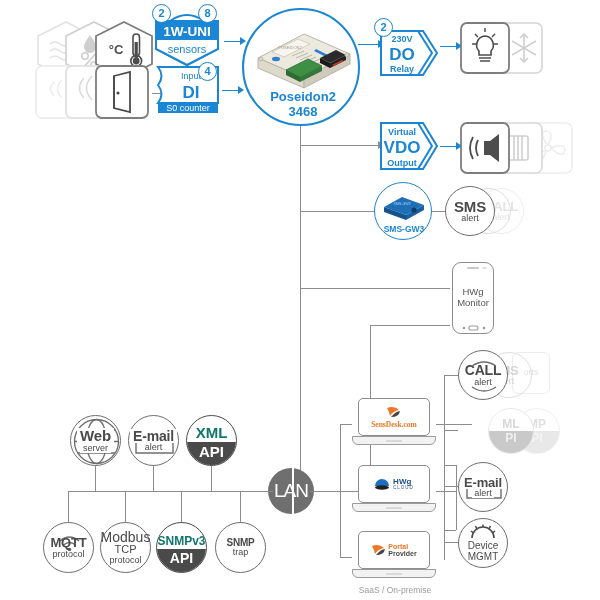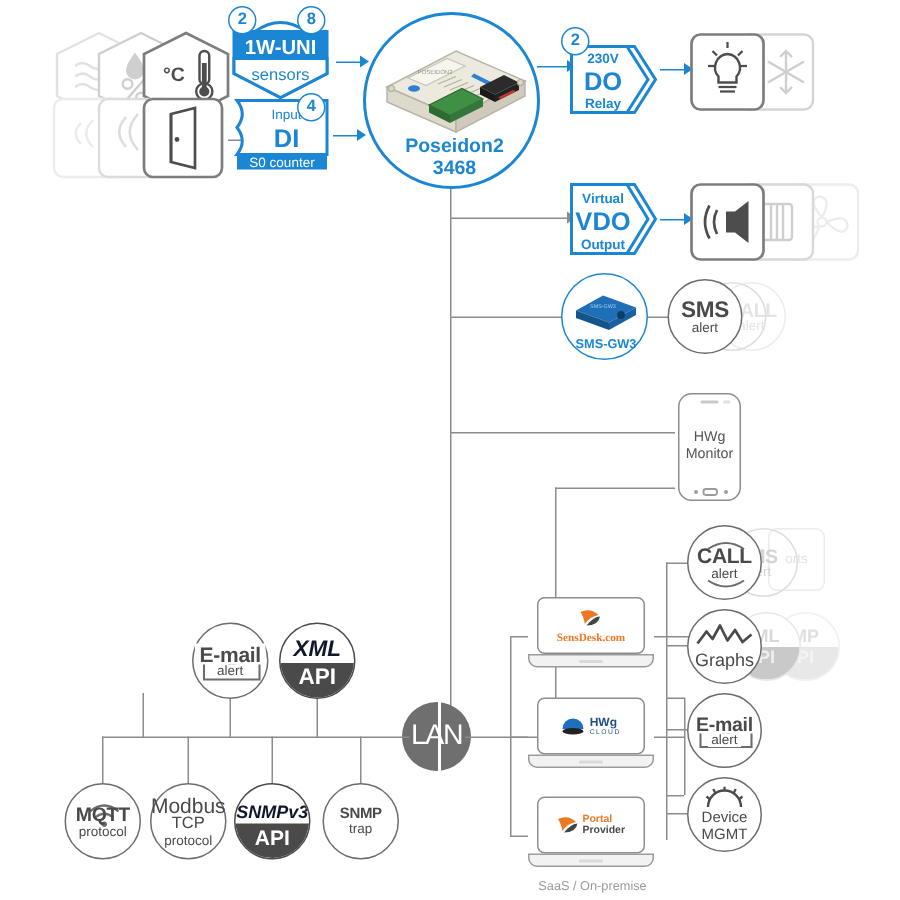--- a/index.html
+++ b/index.html
@@ -31,21 +31,21 @@
          display:flex;flex-direction:column;align-items:center;justify-content:center;
          text-align:right;line-height:1.02;color:#4a4a4a;}
   .gcirc .t1{font-size:15px;font-weight:bold;letter-spacing:-.2px;}
   .gcirc .t2{font-size:9px;}
   .gcirc.ghost{border-color:#dedede;color:#d4d4d4;background:transparent;}
   .gcirc.ghost2{border-color:#ededed;color:#e4e4e4;background:transparent;}
 
   
   .apicirc{border-radius:50%;border:1.6px solid #4a4a4a;overflow:hidden;background:#fff;}
   .apicirc .top{height:50%;display:flex;align-items:flex-end;justify-content:center;
-                font-size:15px;font-weight:bold;color:#0f172a;padding-bottom:1px;font-style:italic;}
+                font-size:15px;font-weight:bold;color:#0f766e;padding-bottom:1px;}
   .apicirc .bot{height:50%;background:#4a4a4a;color:#fff;display:flex;
                 align-items:flex-start;justify-content:center;font-size:15px;
                 font-weight:bold;padding-top:1px;}
   .apicirc.small .top,.apicirc.small .bot{font-size:12px;}
 
   .lan{border-radius:50%;background:#6f6f6f;color:#fff;display:flex;
        align-items:center;justify-content:center;font-size:19px;letter-spacing:-1px;}
 
   
   .ring{border-radius:50%;border:2px solid #1b86d4;background:#fff;}
@@ -324,20 +324,31 @@
 
   <div class="abs vline" style="left:95px;top:462px;height:30px;"></div>
   <div class="abs vline" style="left:153px;top:462px;height:30px;"></div>
   <div class="abs vline" style="left:211px;top:462px;height:30px;"></div>
 
   <div class="abs vline" style="left:68px;top:491px;height:32px;"></div>
   <div class="abs vline" style="left:125px;top:491px;height:32px;"></div>
   <div class="abs vline" style="left:181px;top:491px;height:32px;"></div>
   <div class="abs vline" style="left:240px;top:491px;height:32px;"></div>
 
+  <div class="abs gcirc" style="left:70px;top:415px;width:51px;height:51px;">
+    <svg width="51" height="51" viewBox="0 0 51 51" style="position:absolute;left:0;top:0;">
+      <circle cx="25.5" cy="25.5" r="22" fill="none" stroke="#6d6d6d" stroke-width="1.3"></circle>
+      <ellipse cx="25.5" cy="25.5" rx="10" ry="22" fill="none" stroke="#6d6d6d" stroke-width="1.3"></ellipse>
+      <line x1="3.5" y1="25.5" x2="47.5" y2="25.5" stroke="#6d6d6d" stroke-width="1.3"></line>
+      <line x1="7" y1="14" x2="44" y2="14" stroke="#6d6d6d" stroke-width="1.3"></line>
+      <line x1="7" y1="37" x2="44" y2="37" stroke="#6d6d6d" stroke-width="1.3"></line>
+    </svg>
+    <div class="t1" style="position:relative;background:#fff;padding:0 3px;">Web</div>
+    <div class="t2" style="position:relative;background:#fff;padding:0 3px;">server</div>
+  </div>
 
   <div class="abs gcirc" style="left:128px;top:415px;width:51px;height:51px;">
     <svg width="51" height="51" viewBox="0 0 51 51" style="position:absolute;left:0;top:0;">
       <path d="M7 15 L25.5 28 L44 15" fill="none" stroke="#6d6d6d" stroke-width="1.4"></path>
       <path d="M7 15 L7 37 L44 37 L44 15" fill="none" stroke="#6d6d6d" stroke-width="1.4"></path>
     </svg>
     <div class="t1" style="position:relative;background:#fff;padding:0 3px;font-size:14px;">E-mail</div>
     <div class="t2" style="position:relative;background:#fff;padding:0 3px;">alert</div>
   </div>
 
@@ -463,26 +474,20 @@
        display:flex;flex-direction:column;align-items:center;justify-content:center;color:#e0e0e0;">
     <div style="font-size:12px;font-weight:bold;">MP</div>
     <div style="font-size:12px;font-weight:bold;color:#f4f4f4;">PI</div>
   </div>
   <div class="abs" style="left:488px;top:408px;width:46px;height:46px;border-radius:50%;
        background:linear-gradient(#fff 50%,#c9c9c9 50%);border:1.4px solid #e8e8e8;
        display:flex;flex-direction:column;align-items:center;justify-content:center;color:#d8d8d8;">
     <div style="font-size:12px;font-weight:bold;">ML</div>
     <div style="font-size:12px;font-weight:bold;color:#f0f0f0;">PI</div>
   </div>
-  <div class="abs gcirc" style="left:458px;top:406px;width:50px;height:50px;">
-    <svg width="42" height="18" viewBox="0 0 42 18" style="margin-bottom:1px;">
-      <polyline points="3,14 9,6 13,11 18,2 23,12 28,5 33,13 39,8" fill="none" stroke="#4a4a4a" stroke-width="1.8" stroke-linejoin="round"></polyline>
-    </svg>
-    <div class="t2" style="font-size:12px;">Graphs</div>
-  </div>
 
   <div class="abs gcirc" style="left:458px;top:462px;width:50px;height:50px;">
     <svg width="50" height="50" viewBox="0 0 50 50" style="position:absolute;left:0;top:0;">
       <path d="M8 15 L25 27 L42 15" fill="none" stroke="#6d6d6d" stroke-width="1.4"></path>
       <path d="M8 15 L8 35 L42 35 L42 15" fill="none" stroke="#6d6d6d" stroke-width="1.4"></path>
     </svg>
     <div class="t1" style="position:relative;background:#fff;padding:0 2px;font-size:13px;">E-mail</div>
     <div class="t2" style="position:relative;background:#fff;padding:0 2px;">alert</div>
   </div>
 

